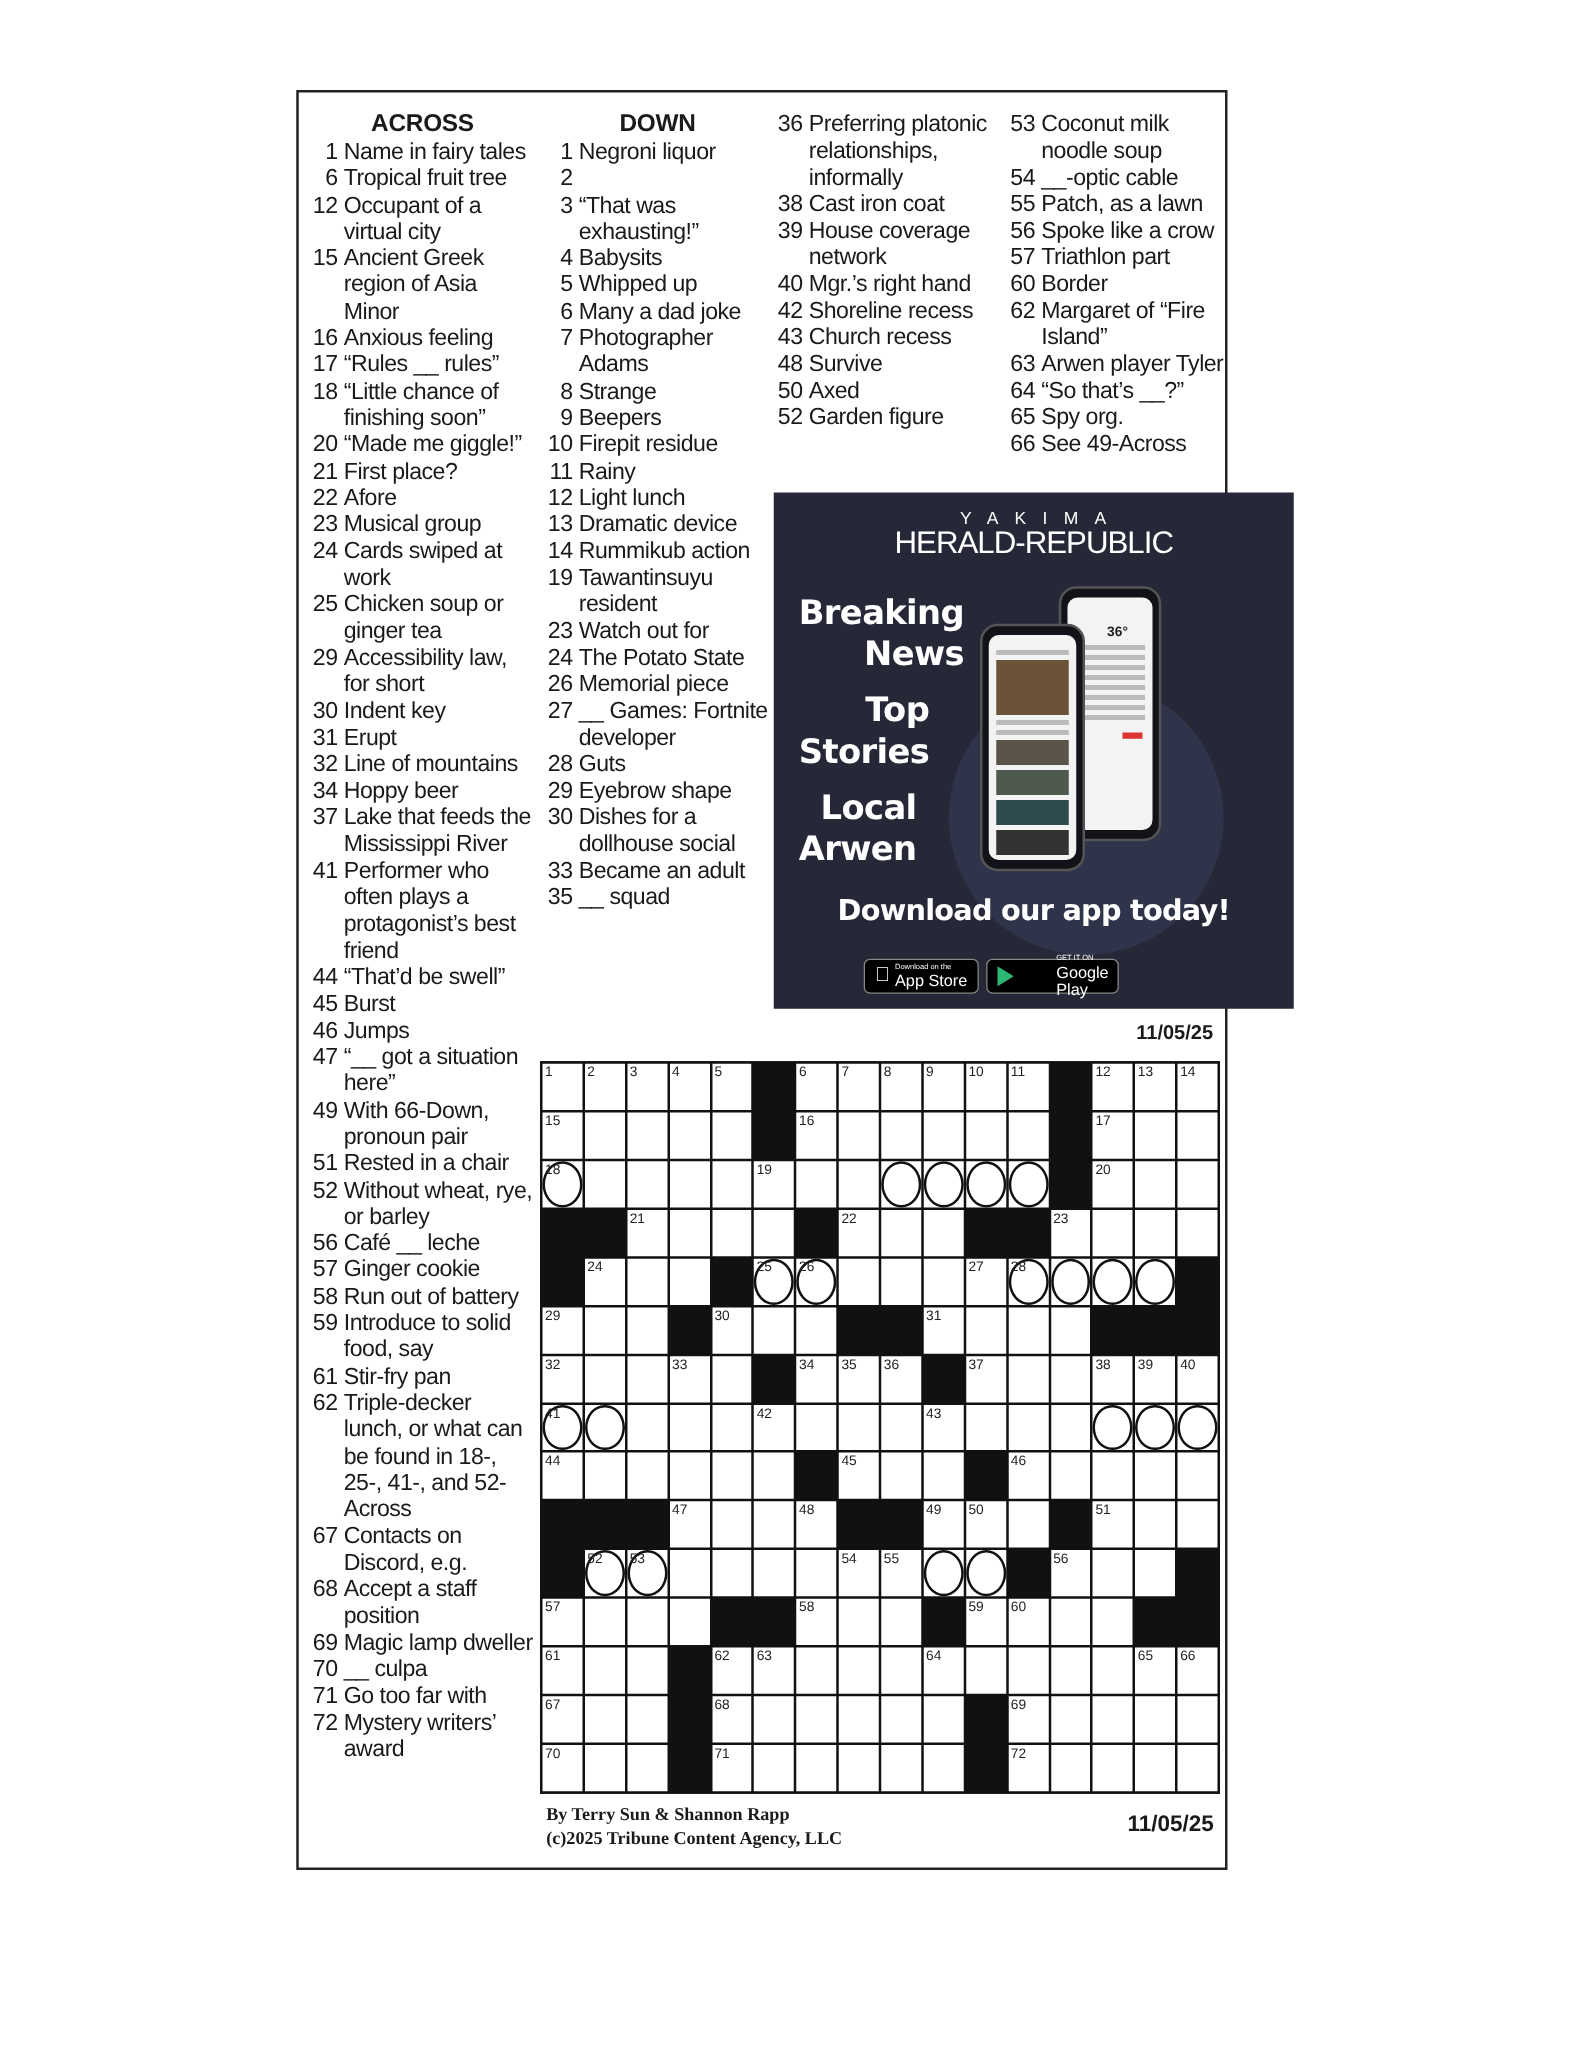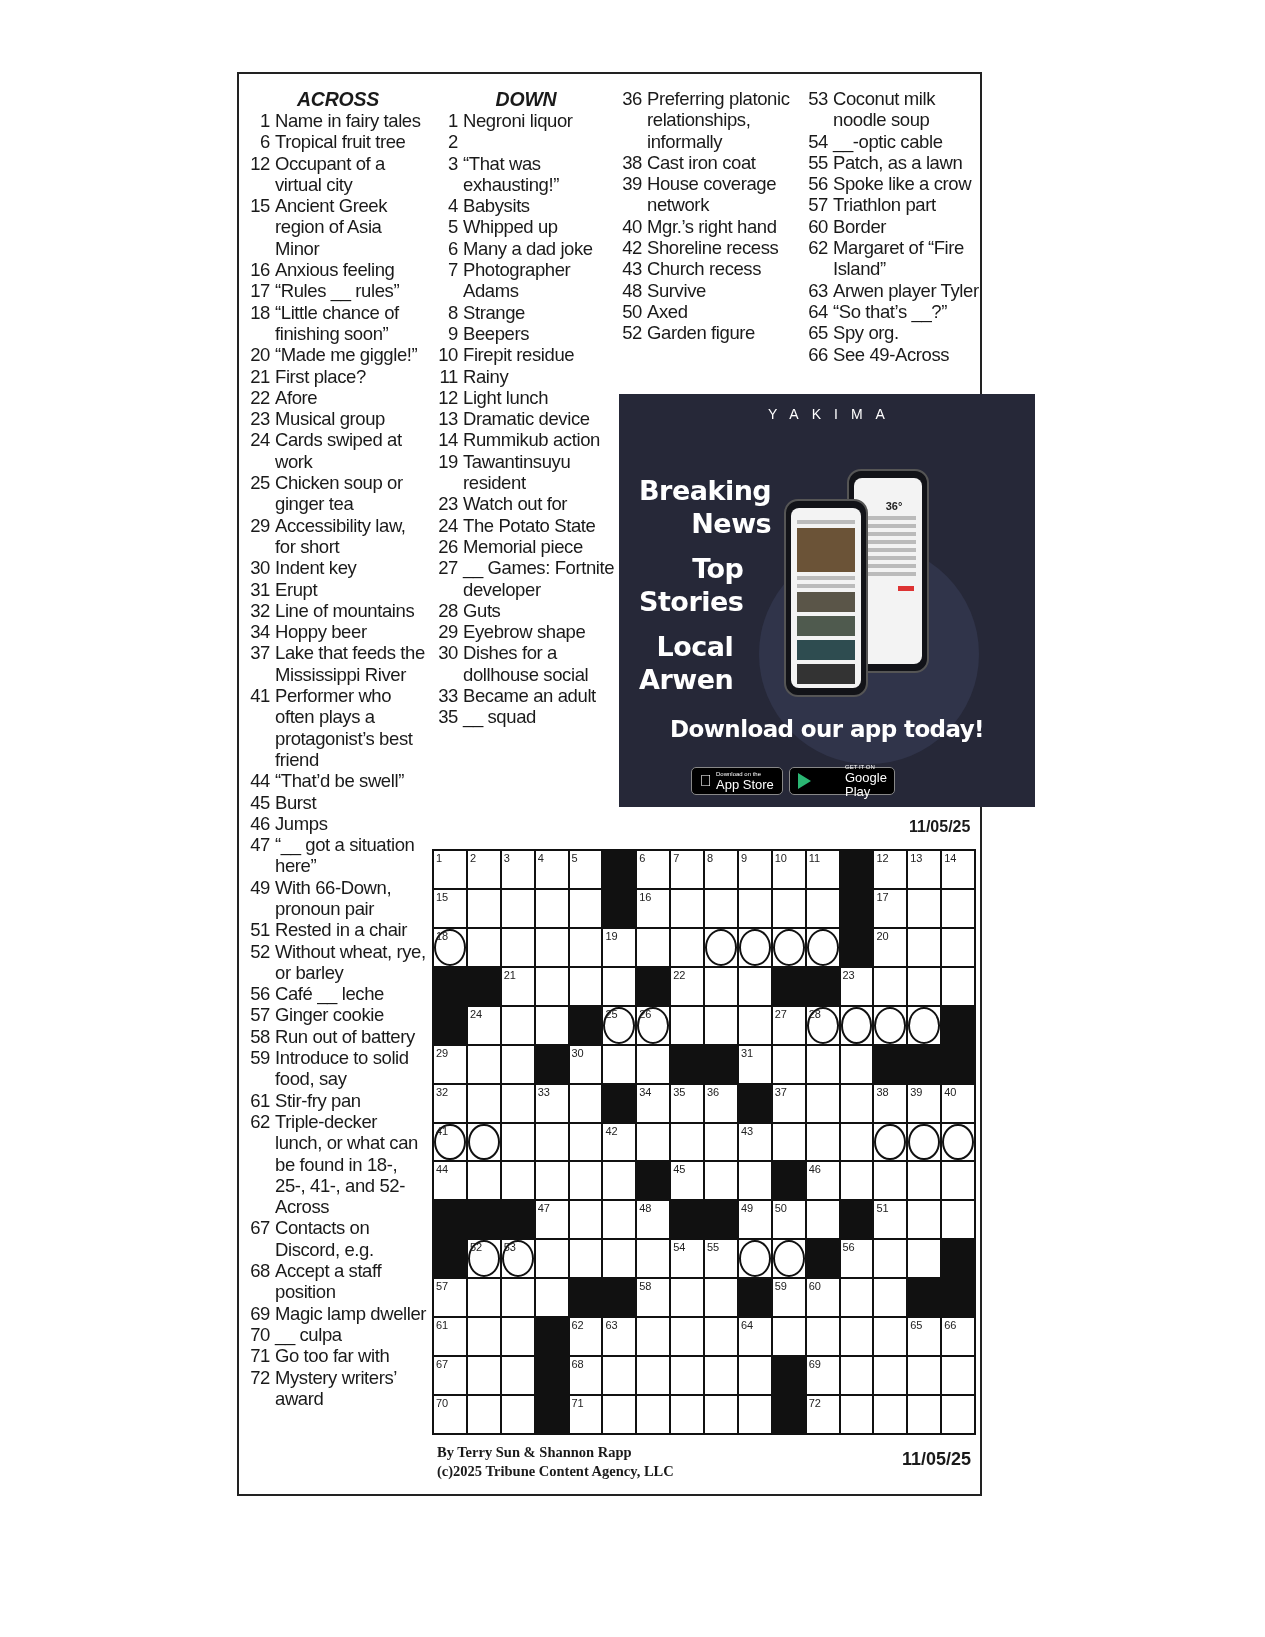--- a/index.html
+++ b/index.html
@@ -1,19 +1,19 @@
 <!DOCTYPE html>
 <html><head>
 <meta charset="utf-8">
 <style>
   html,body{margin:0;padding:0;background:#fff;}
   body{width:1265px;height:1637px;position:relative;font-family:"Liberation Sans",sans-serif;color:#1a1a1a;overflow:hidden;}
   .frame{position:absolute;left:237px;top:72px;width:745px;height:1424px;border:2px solid #222;box-sizing:border-box;}
   .col{position:absolute;font-size:18.5px;line-height:21.3px;letter-spacing:-0.4px;}
-  .col h2{margin:0;font-size:19.5px;font-weight:bold;text-align:center;line-height:22px;letter-spacing:-0.2px;font-style:italic;}
+  .col h2{margin:0;font-size:19.5px;font-weight:bold;text-align:center;line-height:22px;letter-spacing:-0.2px;}
   .clue{display:flex;}
   .clue .n{flex:0 0 auto;text-align:right;padding-right:5px;}
   .clue .t{flex:1 1 auto;}
   #across{left:248px;top:88px;width:180px;}
   #across .n{width:22px;}
   #down{left:436px;top:88px;width:180px;}
   #down .n{width:22px;}
   #down2{left:620px;top:88px;width:185px;}
   #down2 .n{width:22px;}
   #down3{left:806px;top:88px;width:175px;}
@@ -392,20 +392,21 @@
       </div>
       <div class="clue">
         <span class="n">66</span>
         <span class="t">See 49-Across</span>
       </div>
     </div>
 </div>
 
 <div class="ad">
   <div class="brand-small">YAKIMA</div>
+  <div class="brand">HERALD-REPUBLIC</div>
   <div class="glow"></div>
   <div class="feat" style="top:80px">
     <div>Breaking</div>
       <div>News</div>
   </div>
   <div class="feat" style="top:158px">
     <div>Top</div>
       <div>Stories</div>
   </div>
   <div class="feat" style="top:236px">

